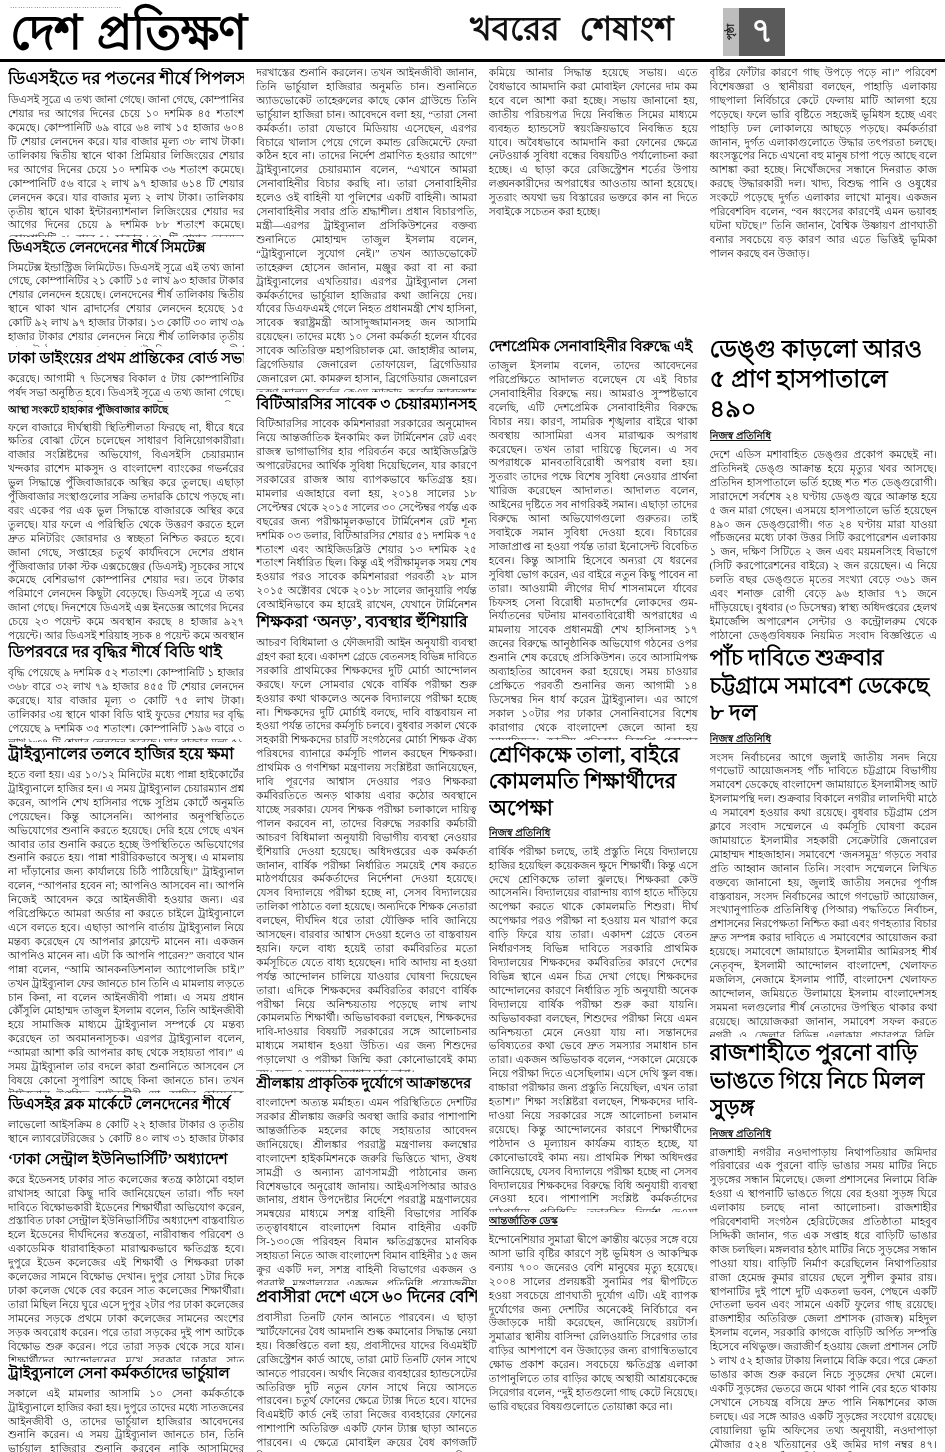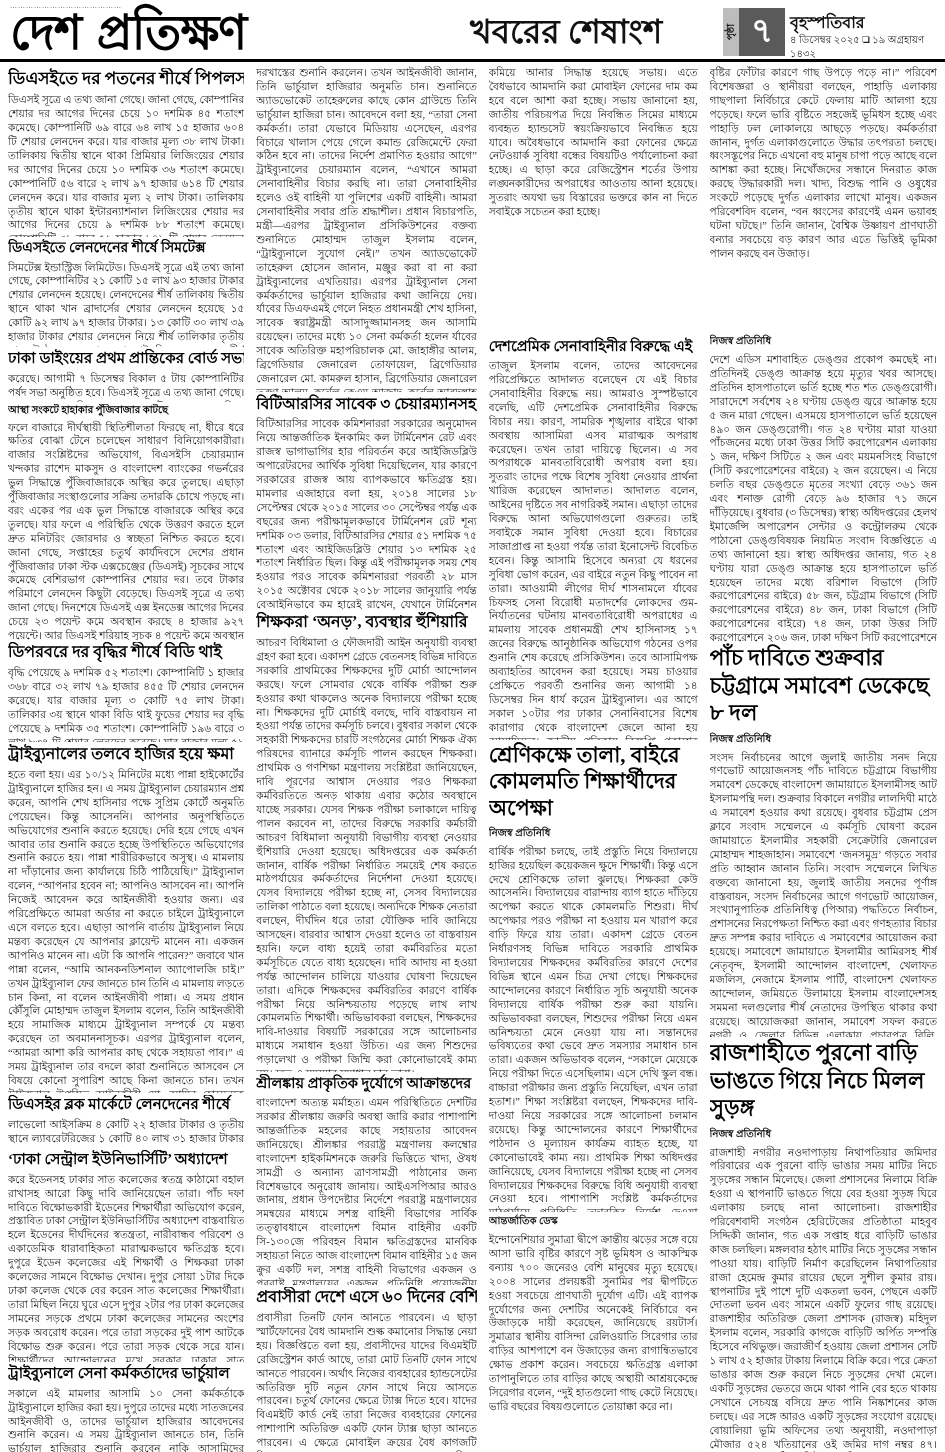--- a/index.html
+++ b/index.html
@@ -6,60 +6,56 @@
   .page{position:relative;width:945px;height:1452px;margin:0 auto;background:#fff;
         font-family:"Liberation Serif", serif;color:#111;overflow:hidden;}
   
   .header{position:absolute;top:0;left:0;width:100%;height:62px;
           border-bottom:3px solid #000;box-sizing:border-box;}
   .masthead{position:absolute;left:10px;top:2px;}
   .masthead .tagline{font-size:7px;color:#444;letter-spacing:1px;line-height:8px;}
   .masthead .logo{font-size:48px;font-weight:bold;color:#000;line-height:44px;
                   font-family:"DejaVu Sans", sans-serif;letter-spacing:-1px;}
   .sectiontitle{position:absolute;left:470px;top:12px;font-size:33px;font-weight:bold;
-                line-height:40px;font-family:Liberation Serif, serif;}
+                line-height:40px;font-family:Liberation Mono, monospace;}
   .pagebox{position:absolute;left:723px;top:8px;display:flex;height:48px;}
   .pagebox .pword{writing-mode:vertical-rl;transform:rotate(180deg);font-size:10px;
                   font-weight:bold;background:#bdbdbd;color:#111;padding:1px 1px;
                   display:flex;align-items:center;justify-content:center;width:14px;}
   .pagebox .pnum{width:46px;background:#5a5a5a;color:#fff;font-size:34px;font-weight:bold;
                  display:flex;align-items:center;justify-content:center;}
   .dateblock{position:absolute;left:790px;top:13px;}
   .dateblock .weekday{font-size:16px;font-weight:bold;line-height:20px;}
   .dateblock .dateline{font-size:10px;line-height:14px;color:#222;}
   
   .cols{position:absolute;top:66px;left:8px;width:929px;height:1386px;display:flex;gap:12px;}
   .col{height:1386px;overflow:hidden;}
   .col1{width:240px;} .col2{width:224px;} .col3{width:212px;} .col4{width:231px;}
   .story{overflow:hidden;box-sizing:border-box;}
   .hl{font-weight:bold;text-align:left;margin:2px 0 4px 0;color:#000;line-height:1.25;}
   .hl-line{white-space:nowrap;overflow:hidden;}
   .hl-big{white-space:normal;}
-  .byline{font-size:10px;font-weight:bold;margin:1px 0 3px 0;}
+  .byline{font-size:10px;font-weight:bold;text-decoration:underline;margin:1px 0 3px 0;}
   .body{font-size:10.5px;line-height:13.9px;text-align:justify;margin:0;color:#1a1a1a;
         word-break:break-word;}
 </style>
 </head>
 <body>
 
 <div class="page">
 
   <div class="header">
     <div class="masthead">
       <div class="tagline">……………………………………</div>
       <div class="logo">দেশ প্রতিক্ষণ</div>
     </div>
     <div class="sectiontitle">খবরের শেষাংশ</div>
     <div class="pagebox">
       <span class="pword">পৃষ্ঠা</span>
       <span class="pnum">৭</span>
-    </div>
-    <div class="dateblock">
-      <div class="weekday">বৃহস্পতিবার</div>
-      <div class="dateline">৪ ডিসেম্বর ২০২৫ ❑ ১৯ অগ্রহায়ণ ১৪৩২</div>
     </div>
   </div>
 
   <div class="cols">
 
     <div class="col col1">
       <article class="story" style="height:171px">
         <h2 class="hl hl-line" style="font-size:17px">ডিএসইতে দর পতনের শীর্ষে পিপলস</h2>
         <p class="body">ডিএসই সূত্রে এ তথ্য জানা গেছে। জানা গেছে, কোম্পানির শেয়ার দর আগের দিনের চেয়ে ১০ দশমিক ৪৫ শতাংশ কমেছে। কোম্পানিটি ৬৯ বারে ৬৪ লাখ ১৫ হাজার ৬০৪ টি শেয়ার লেনদেন করে। যার বাজার মূল্য ৩৮ লাখ টাকা। তালিকায় দ্বিতীয় স্থানে থাকা প্রিমিয়ার লিজিংয়ের শেয়ার দর আগের দিনের চেয়ে ১০ দশমিক ৩৬ শতাংশ কমেছে। কোম্পানিটি ৫৬ বারে ২ লাখ ৯৭ হাজার ৬১৪ টি শেয়ার লেনদেন করে। যার বাজার মূল্য ২ লাখ টাকা। তালিকায় তৃতীয় স্থানে থাকা ইন্টারন্যাশনাল লিজিংয়ের শেয়ার দর আগের দিনের চেয়ে ৯ দশমিক ৮৮ শতাংশ কমেছে। কোম্পানিটি ৩১ বারে ৫২ হাজার ১৭৮ টি শেয়ার লেনদেন করে। যার বাজার মূল্য ৪০ হাজার টাকা। তালিকায় থাকা অন্যান্য কোম্পানির মধ্যে: সিমটেক্স ইন্ডাস্ট্রিজের ৯.৭৫ শতাংশ, ফারইস্ট ফাইন্যান্সের ৯.৫৯ শতাংশ, ইন্ডাস্ট্রিয়ালের ৯.৫২ শতাংশ, ফাস ফাইন্যান্সের ৯.০৯ শতাংশ, মাইডাস ফাইন্যান্সের ৯.০৯ শতাংশ, প্রাইম ফাইন্যান্সের ৬.৬৭ শতাংশ এবং উসমানিয়া গ্লাসের ৫.১১ শতাংশ দর কমেছে।</p>
       </article>
@@ -136,20 +132,21 @@
         <div class="byline">আন্তর্জাতিক ডেস্ক</div>
         <p class="body">ইন্দোনেশিয়ার সুমাত্রা দ্বীপে ক্রান্তীয় ঝড়ের সঙ্গে বয়ে আসা ভারি বৃষ্টির কারণে সৃষ্ট ভূমিধস ও আকস্মিক বন্যায় ৭০০ জনেরও বেশি মানুষের মৃত্যু হয়েছে। ২০০৪ সালের প্রলয়ঙ্করী সুনামির পর দ্বীপটিতে হওয়া সবচেয়ে প্রাণঘাতী দুর্যোগ এটি। এই ব্যাপক দুর্যোগের জন্য দেশটির অনেকেই নির্বিচারে বন উজাড়কে দায়ী করেছেন, জানিয়েছে রয়টার্স। সুমাত্রার স্থানীয় বাসিন্দা রেলিওয়াতি সিরেগার তার বাড়ির আশপাশে বন উজাড়ের জন্য রাগান্বিতভাবে ক্ষোভ প্রকাশ করেন। সবচেয়ে ক্ষতিগ্রস্ত এলাকা তাপানুলিতে তার বাড়ির কাছে অস্থায়ী আশ্রয়কেন্দ্রে সিরেগার বলেন, “দুই হাতগুলো গাছ কেটে নিয়েছে। ভারি বছরের বিষয়গুলোতে তোয়াক্কা করে না।</p>
       </article>
     </div>
 
     <div class="col col4">
       <article class="story" style="height:266px">
         <p class="body">বৃষ্টির ফোঁটার কারণে গাছ উপড়ে পড়ে না।” পরিবেশ বিশেষজ্ঞরা ও স্থানীয়রা বলছেন, পাহাড়ি এলাকায় গাছপালা নির্বিচারে কেটে ফেলায় মাটি আলগা হয়ে পড়েছে। ফলে ভারি বৃষ্টিতে সহজেই ভূমিধস হচ্ছে এবং পাহাড়ি ঢল লোকালয়ে আছড়ে পড়ছে। কর্মকর্তারা জানান, দুর্গত এলাকাগুলোতে উদ্ধার তৎপরতা চলছে। ধ্বংসস্তূপের নিচে এখনো বহু মানুষ চাপা পড়ে আছে বলে আশঙ্কা করা হচ্ছে। নিখোঁজদের সন্ধানে দিনরাত কাজ করছে উদ্ধারকারী দল। খাদ্য, বিশুদ্ধ পানি ও ওষুধের সংকটে পড়েছে দুর্গত এলাকার লাখো মানুষ। একজন পরিবেশবিদ বলেন, “বন ধ্বংসের কারণেই এমন ভয়াবহ ঘটনা ঘটছে।” তিনি জানান, বৈশ্বিক উষ্ণায়ণ প্রাণঘাতী বন্যার সবচেয়ে বড় কারণ আর এতে ভিত্তিই ভূমিকা পালন করছে বন উজাড়।</p>
       </article>
       <article class="story" style="height:310px">
+        <h2 class="hl hl-big" style="font-size:24px">ডেঙ্গু কাড়লো আরও ৫ প্রাণ হাসপাতালে ৪৯০</h2>
         <div class="byline">নিজস্ব প্রতিনিধি</div>
         <p class="body">দেশে এডিস মশাবাহিত ডেঙ্গুর প্রকোপ কমছেই না। প্রতিদিনই ডেঙ্গু আক্রান্ত হয়ে মৃত্যুর খবর আসছে। প্রতিদিন হাসপাতালে ভর্তি হচ্ছে শত শত ডেঙ্গুরোগী। সারাদেশে সর্বশেষ ২৪ ঘণ্টায় ডেঙ্গু জ্বরে আক্রান্ত হয়ে ৫ জন মারা গেছেন। এসময়ে হাসপাতালে ভর্তি হয়েছেন ৪৯০ জন ডেঙ্গুরোগী। গত ২৪ ঘণ্টায় মারা যাওয়া পাঁচজনের মধ্যে ঢাকা উত্তর সিটি করপোরেশন এলাকায় ১ জন, দক্ষিণ সিটিতে ২ জন এবং ময়মনসিংহ বিভাগে (সিটি করপোরেশনের বাইরে) ২ জন রয়েছেন। এ নিয়ে চলতি বছর ডেঙ্গুতে মৃতের সংখ্যা বেড়ে ৩৬১ জন এবং শনাক্ত রোগী বেড়ে ৯৬ হাজার ৭১ জনে দাঁড়িয়েছে। বুধবার (৩ ডিসেম্বর) স্বাস্থ্য অধিদপ্তরের হেলথ ইমার্জেন্সি অপারেশন সেন্টার ও কন্ট্রোলরুম থেকে পাঠানো ডেঙ্গুবিষয়ক নিয়মিত সংবাদ বিজ্ঞপ্তিতে এ তথ্য জানানো হয়। স্বাস্থ্য অধিদপ্তর জানায়, গত ২৪ ঘণ্টায় যারা ডেঙ্গু আক্রান্ত হয়ে হাসপাতালে ভর্তি হয়েছেন তাদের মধ্যে বরিশাল বিভাগে (সিটি করপোরেশনের বাইরে) ৫৮ জন, চট্টগ্রাম বিভাগে (সিটি করপোরেশনের বাইরে) ৪৮ জন, ঢাকা বিভাগে (সিটি করপোরেশনের বাইরে) ৭৪ জন, ঢাকা উত্তর সিটি করপোরেশনে ২০৬ জন, ঢাকা দক্ষিণ সিটি করপোরেশনে ৭৩ জন রয়েছেন। ২০২৪ সালে দেশে ডেঙ্গু আক্রান্ত হয়ে ভর্তি হয়েছিলেন এক লাখ ১ হাজার ২১৪ জন এবং মৃত্যু হয়েছিল ৫৭৫ জনের। এর আগের বছর ২০২৩ সালে ডেঙ্গুতে মারা যান সর্বোচ্চ এক হাজার ৭০৫ জন এবং আক্রান্ত হয়ে হাসপাতালে ভর্তি হয়েছিলেন তিন লাখ ২১ হাজার ১৭৯ জন।</p>
       </article>
       <article class="story" style="height:395px">
         <h2 class="hl hl-big" style="font-size:22px">পাঁচ দাবিতে শুক্রবার চট্টগ্রামে সমাবেশ ডেকেছে ৮ দল</h2>
         <div class="byline">নিজস্ব প্রতিনিধি</div>
         <p class="body">সংসদ নির্বাচনের আগে জুলাই জাতীয় সনদ নিয়ে গণভোট আয়োজনসহ পাঁচ দাবিতে চট্টগ্রামে বিভাগীয় সমাবেশ ডেকেছে বাংলাদেশ জামায়াতে ইসলামীসহ আট ইসলামপন্থি দল। শুক্রবার বিকালে নগরীর লালদিঘী মাঠে এ সমাবেশ হওয়ার কথা রয়েছে। বুধবার চট্টগ্রাম প্রেস ক্লাবে সংবাদ সম্মেলনে এ কর্মসূচি ঘোষণা করেন জামায়াতে ইসলামীর সহকারী সেক্রেটারি জেনারেল মোহাম্মদ শাহজাহান। সমাবেশে ‘জনসমুদ্র’ গড়তে সবার প্রতি আহ্বান জানান তিনি। সংবাদ সম্মেলনে লিখিত বক্তব্যে জানানো হয়, জুলাই জাতীয় সনদের পূর্ণাঙ্গ বাস্তবায়ন, সংসদ নির্বাচনের আগে গণভোট আয়োজন, সংখ্যানুপাতিক প্রতিনিধিত্ব (পিআর) পদ্ধতিতে নির্বাচন, প্রশাসনের নিরপেক্ষতা নিশ্চিত করা এবং গণহত্যার বিচার দ্রুত সম্পন্ন করার দাবিতে এ সমাবেশের আয়োজন করা হয়েছে। সমাবেশে জামায়াতে ইসলামীর আমিরসহ শীর্ষ নেতৃবৃন্দ, ইসলামী আন্দোলন বাংলাদেশ, খেলাফত মজলিস, নেজামে ইসলাম পার্টি, বাংলাদেশ খেলাফত আন্দোলন, জমিয়তে উলামায়ে ইসলাম বাংলাদেশসহ সমমনা দলগুলোর শীর্ষ নেতাদের উপস্থিত থাকার কথা রয়েছে। আয়োজকরা জানান, সমাবেশ সফল করতে নগরী ও জেলার বিভিন্ন এলাকায় প্রচারপত্র বিলি, মাইকিং, গণসংযোগসহ ব্যাপক প্রস্তুতি চলছে। সমাবেশকে কেন্দ্র করে আইনশৃঙ্খলা রক্ষায় বাড়তি ব্যবস্থা নেওয়ার জন্য প্রশাসনের সঙ্গেও যোগাযোগ রাখা হচ্ছে বলে জানান তারা।</p>
       </article>
       <article class="story" style="height:415px">
         <h2 class="hl hl-big" style="font-size:22px">রাজশাহীতে পুরনো বাড়ি ভাঙতে গিয়ে নিচে মিলল সুড়ঙ্গ</h2>

